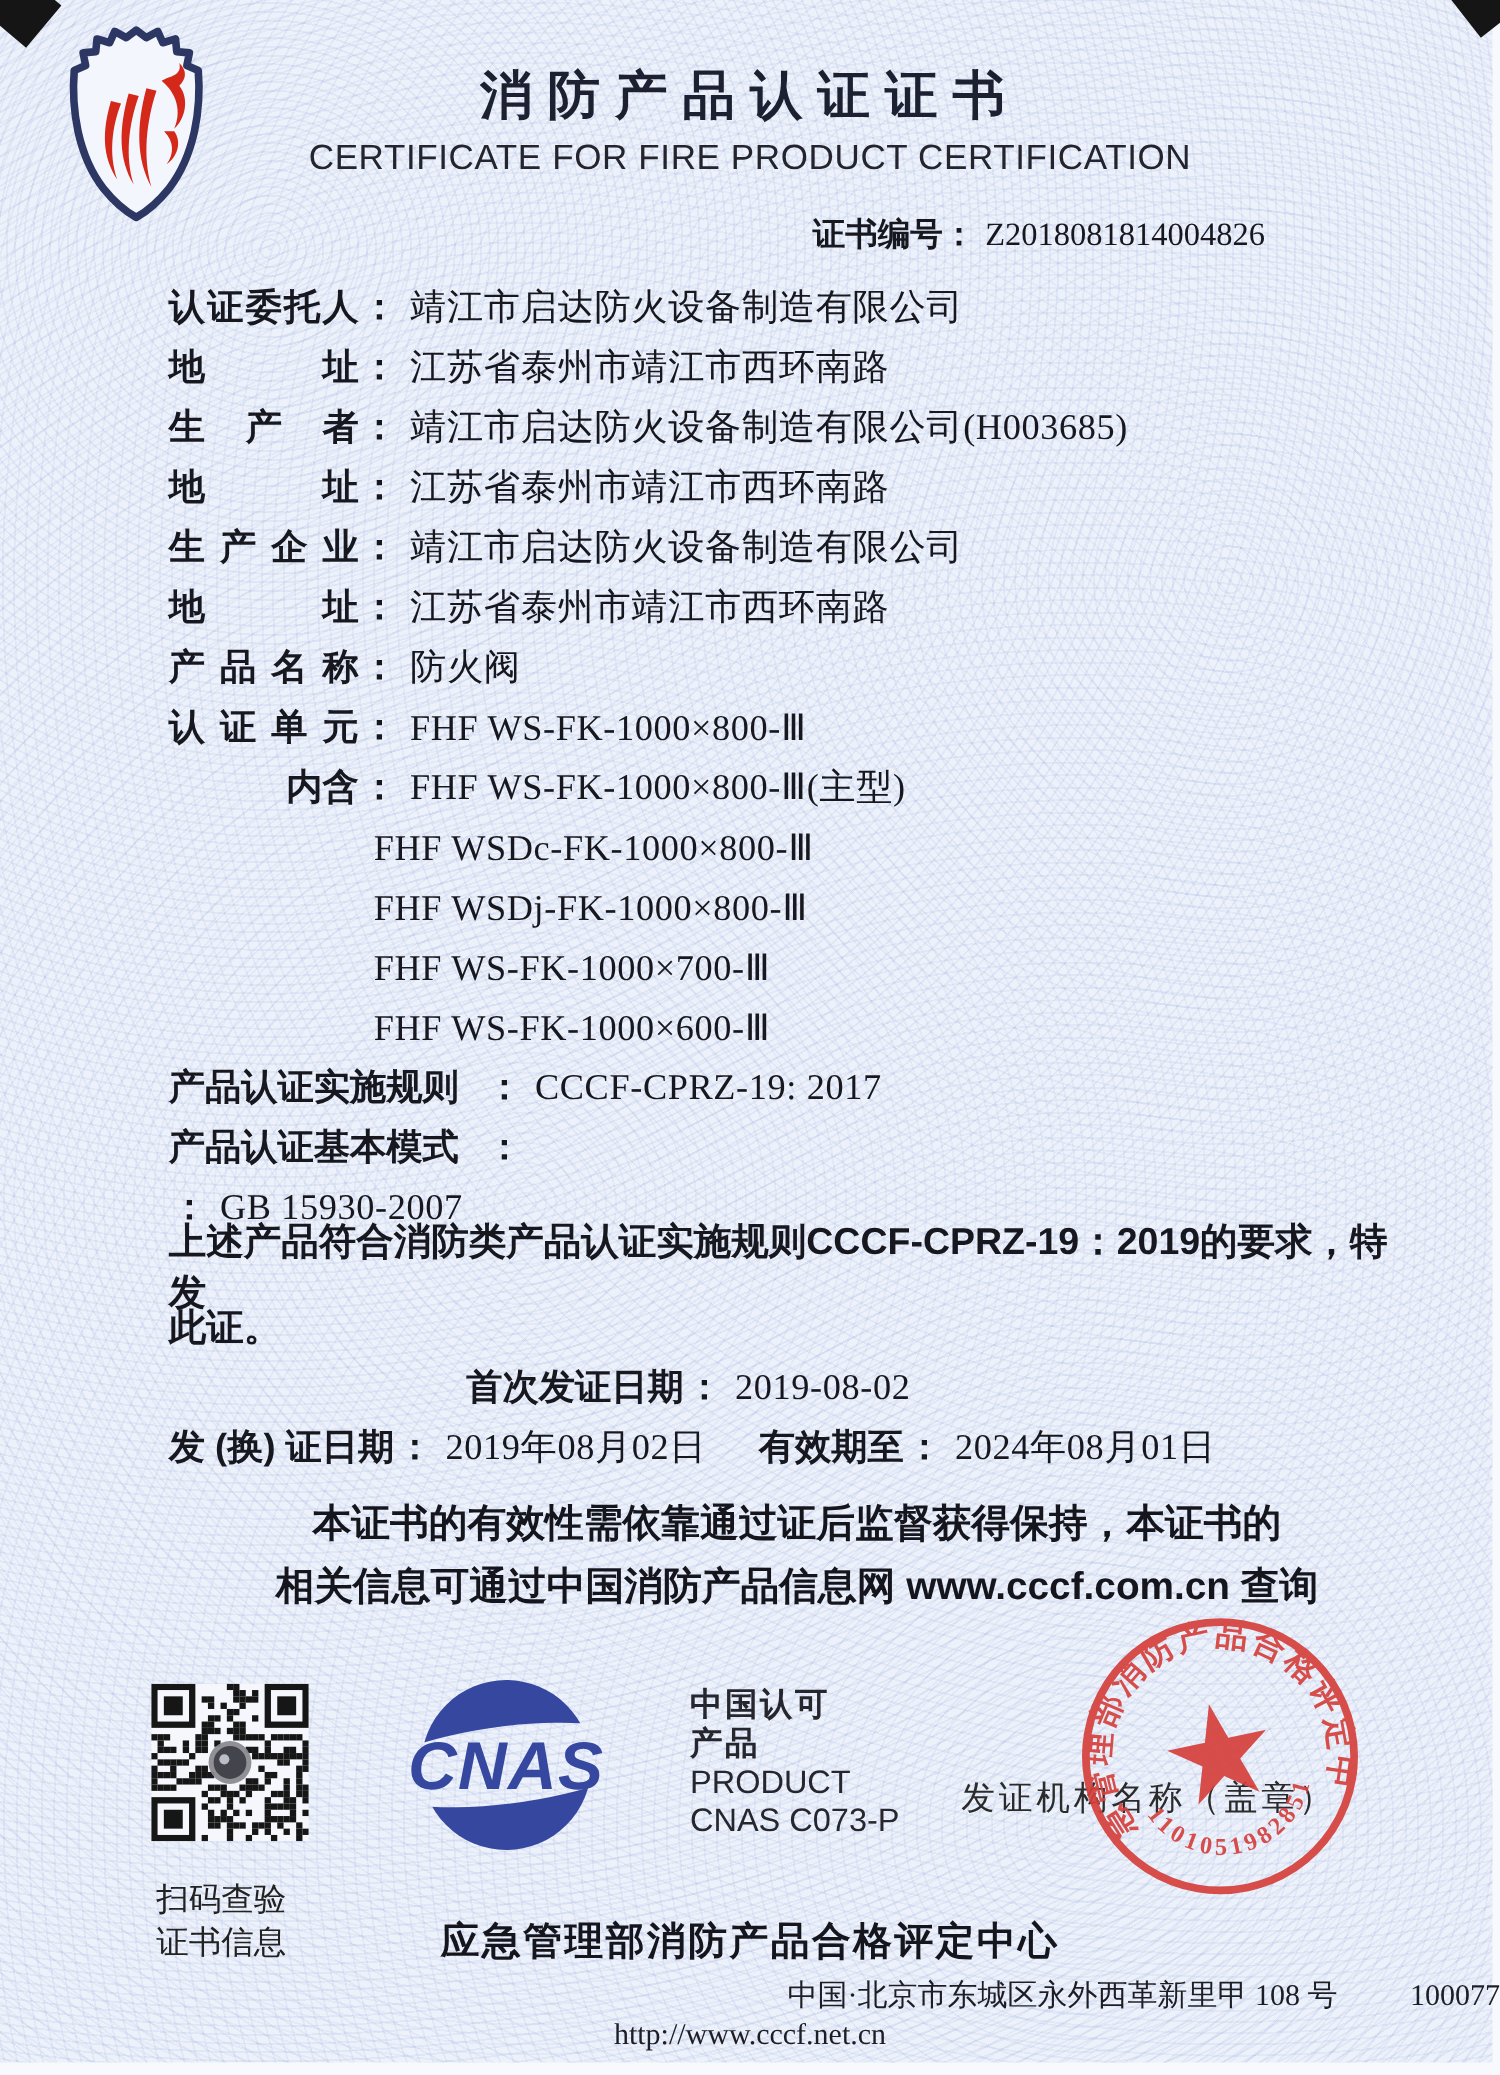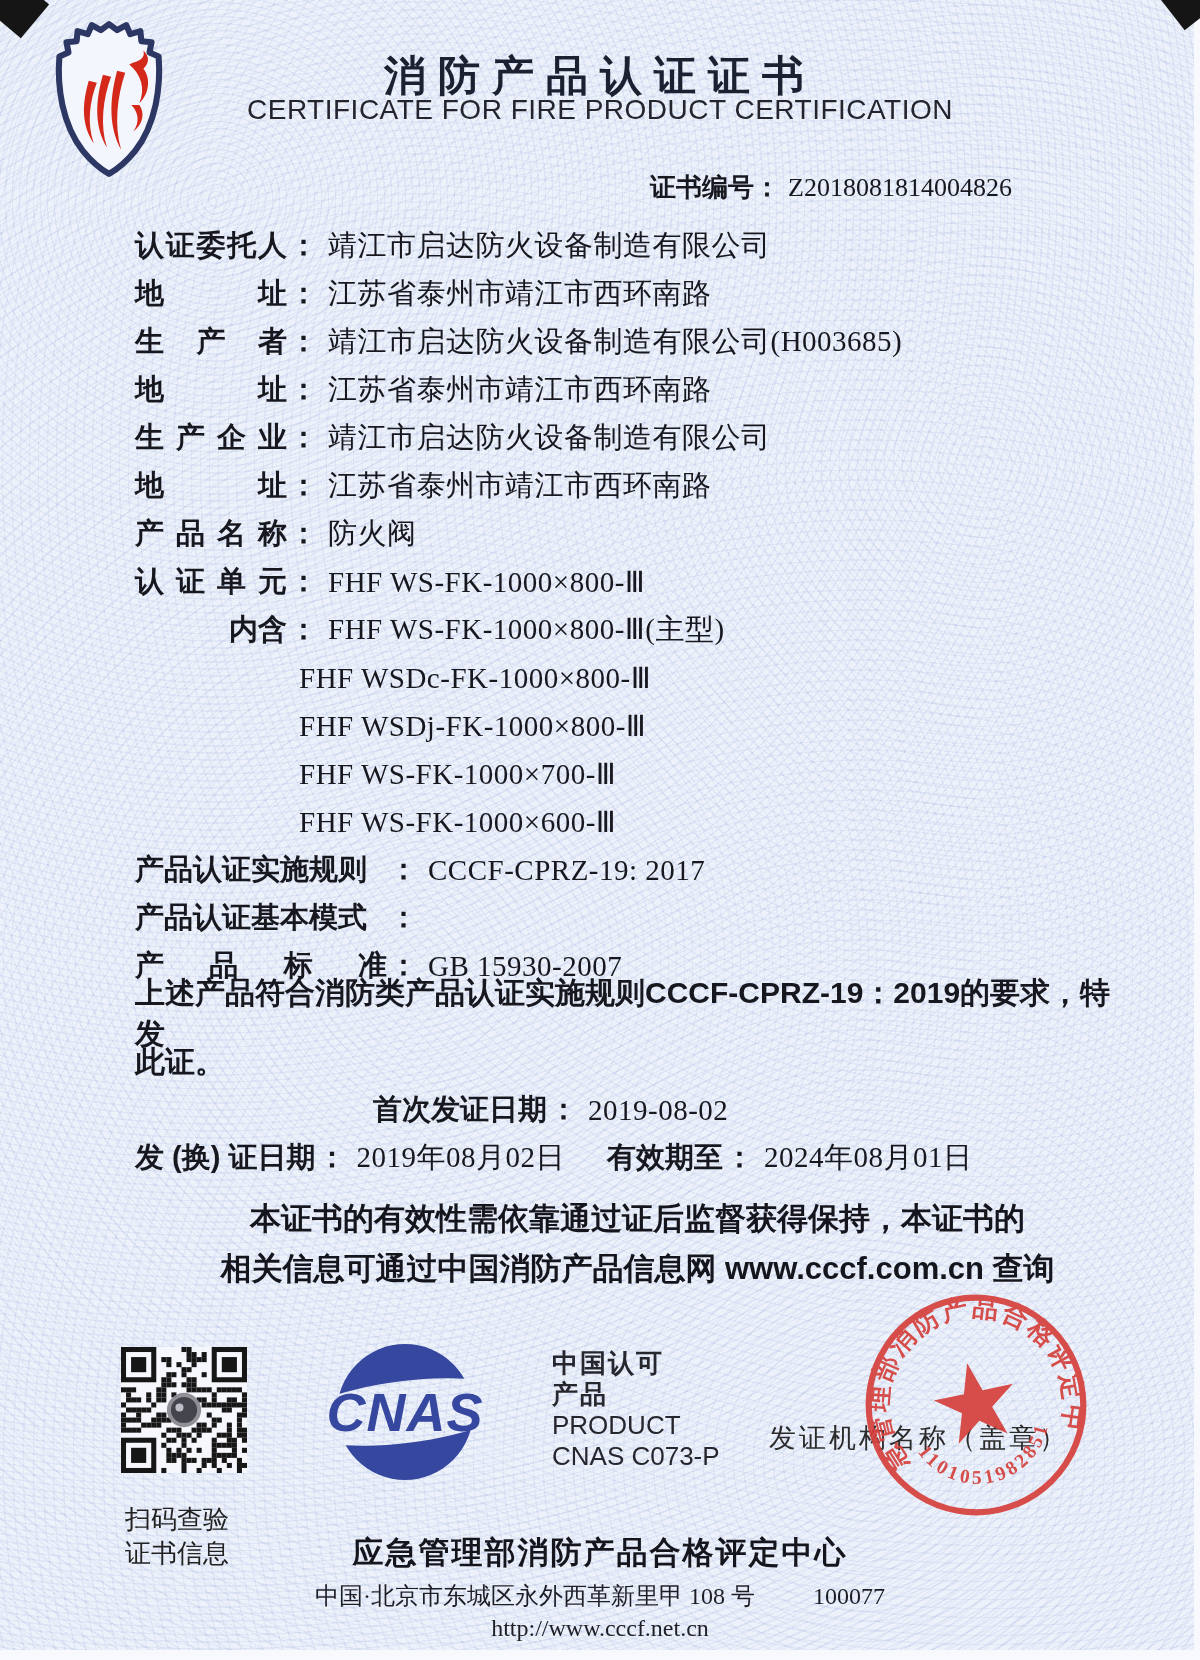--- a/index.html
+++ b/index.html
@@ -24,21 +24,21 @@
   .a-bottom{left:0;bottom:0;width:100%;height:10px;background:#f8f9fc;}
 
   
   .logo{position:absolute;left:48px;top:18px;}
   .title{
     position:absolute;left:0;top:48px;width:100%;
     text-align:center;font-size:42px;font-weight:bold;
     letter-spacing:12px;color:#1c2030;margin:0;
   }
   .subtitle{
-    position:absolute;left:0;top:94px;width:100%;
+    position:absolute;left:0;top:110px;width:100%;
     text-align:center;font-size:28px;font-weight:400;
     color:#23242e;letter-spacing:.5px;
   }
   .certno{
     position:absolute;top:170px;right:188px;
     font-size:26px;
   }
   .certno .lbl{font-weight:bold;}
   .certno .num{font-family:"Liberation Serif", serif;margin-left:8px;}
 
@@ -83,21 +83,21 @@
   .stamp-label{
     position:absolute;left:769px;top:1420px;
     font-family:"Liberation Serif", serif;
     font-size:27px;letter-spacing:3px;color:#2b2b2b;
   }
   .footer-org{
     position:absolute;left:0;top:1532px;width:100%;text-align:center;
     font-size:31px;font-weight:bold;letter-spacing:2px;color:#15151d;
   }
   .footer-addr{
-    position:absolute;left:0;top:1580px;width:100%;text-align:center;
+    position:absolute;left:0;top:1580px;width:100%;text-align:right;
     font-family:"Liberation Serif", serif;font-size:24px;color:#1d1d26;
   }
   .footer-addr .zip{margin-left:58px;}
   .footer-url{
     position:absolute;left:0;top:1615px;width:100%;text-align:center;
     font-family:"Liberation Serif", serif;font-size:24px;color:#1d1d26;
   }
 </style>
 </head>
 <body>
@@ -195,21 +195,20 @@
     <div class="row">
       <span class="rlabel">产品认证实施规则</span>
       <span class="colon">：</span>
       <span class="fvalue">CCCF-CPRZ-19: 2017</span>
     </div>
     <div class="row">
       <span class="rlabel">产品认证基本模式</span>
       <span class="colon">：</span>
     </div>
     <div class="row">
-      <span class="rlabel spread">产品标准</span>
       <span class="colon">：</span>
       <span class="fvalue">GB 15930-2007</span>
     </div>
 
     <div class="row conclusion">
       <span>上述产品符合消防类产品认证实施规则CCCF-CPRZ-19：2019的要求，特发</span>
     </div>
     <div class="row conclusion">
       <span>此证。</span>
     </div>

